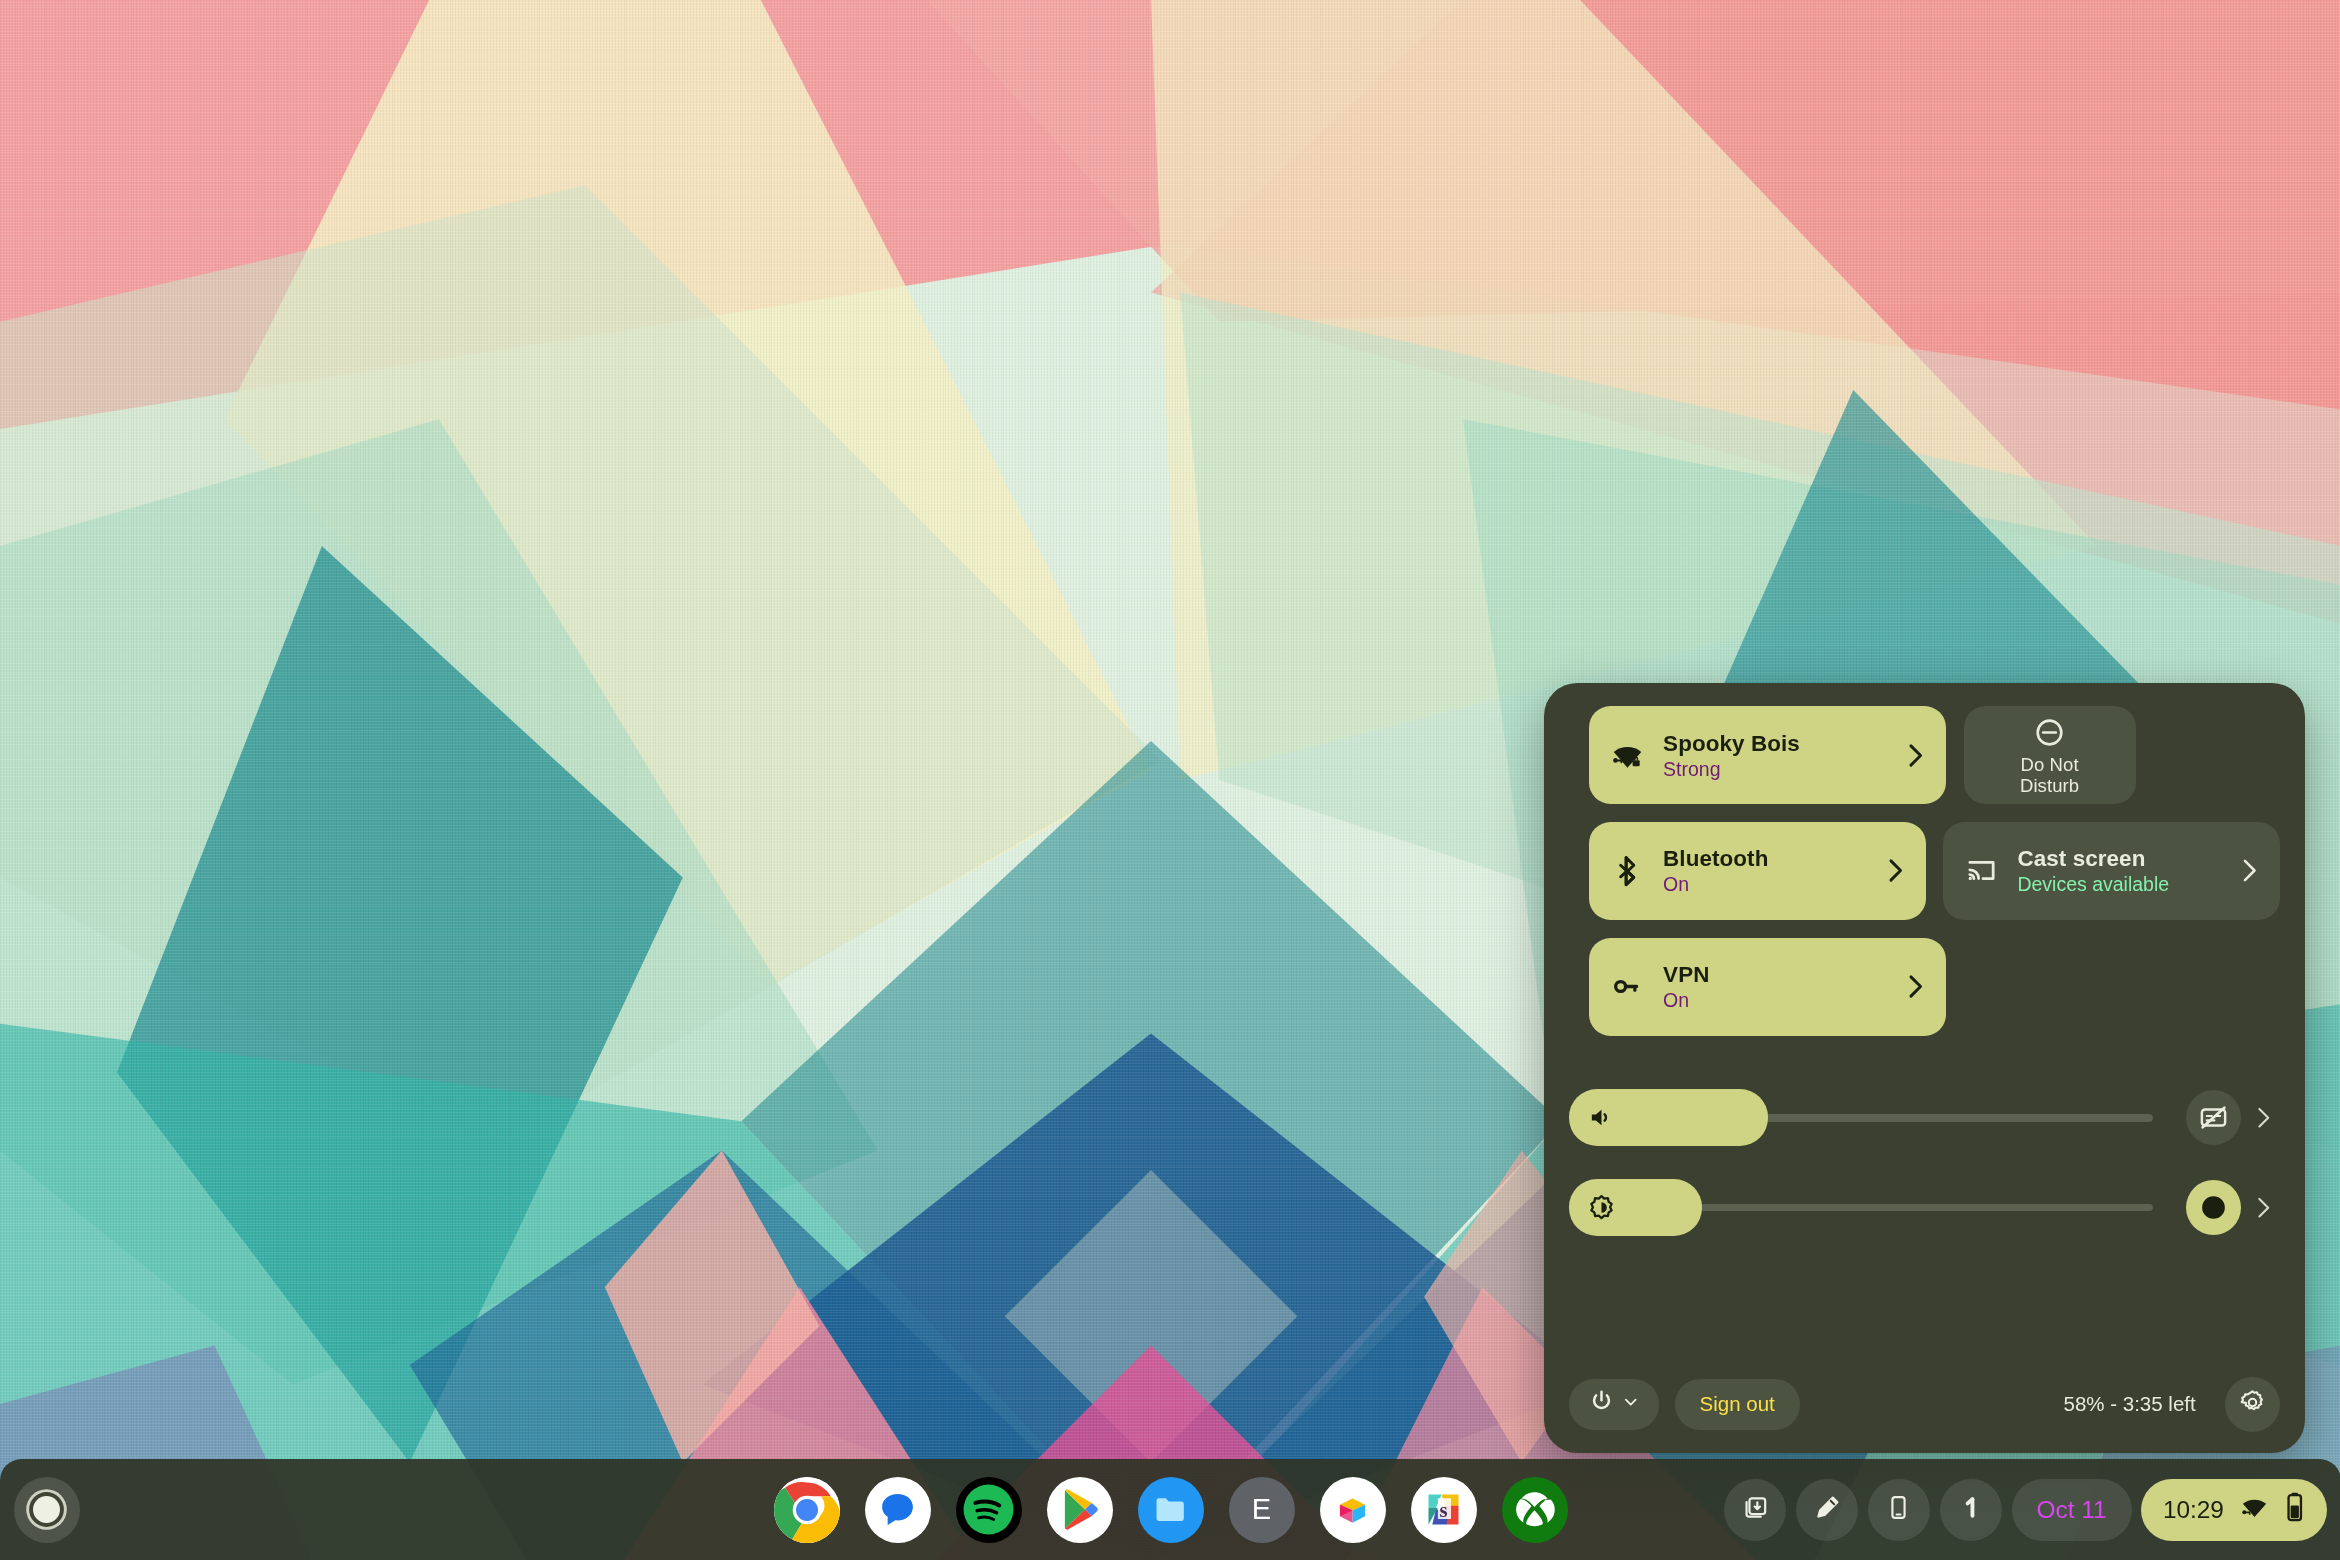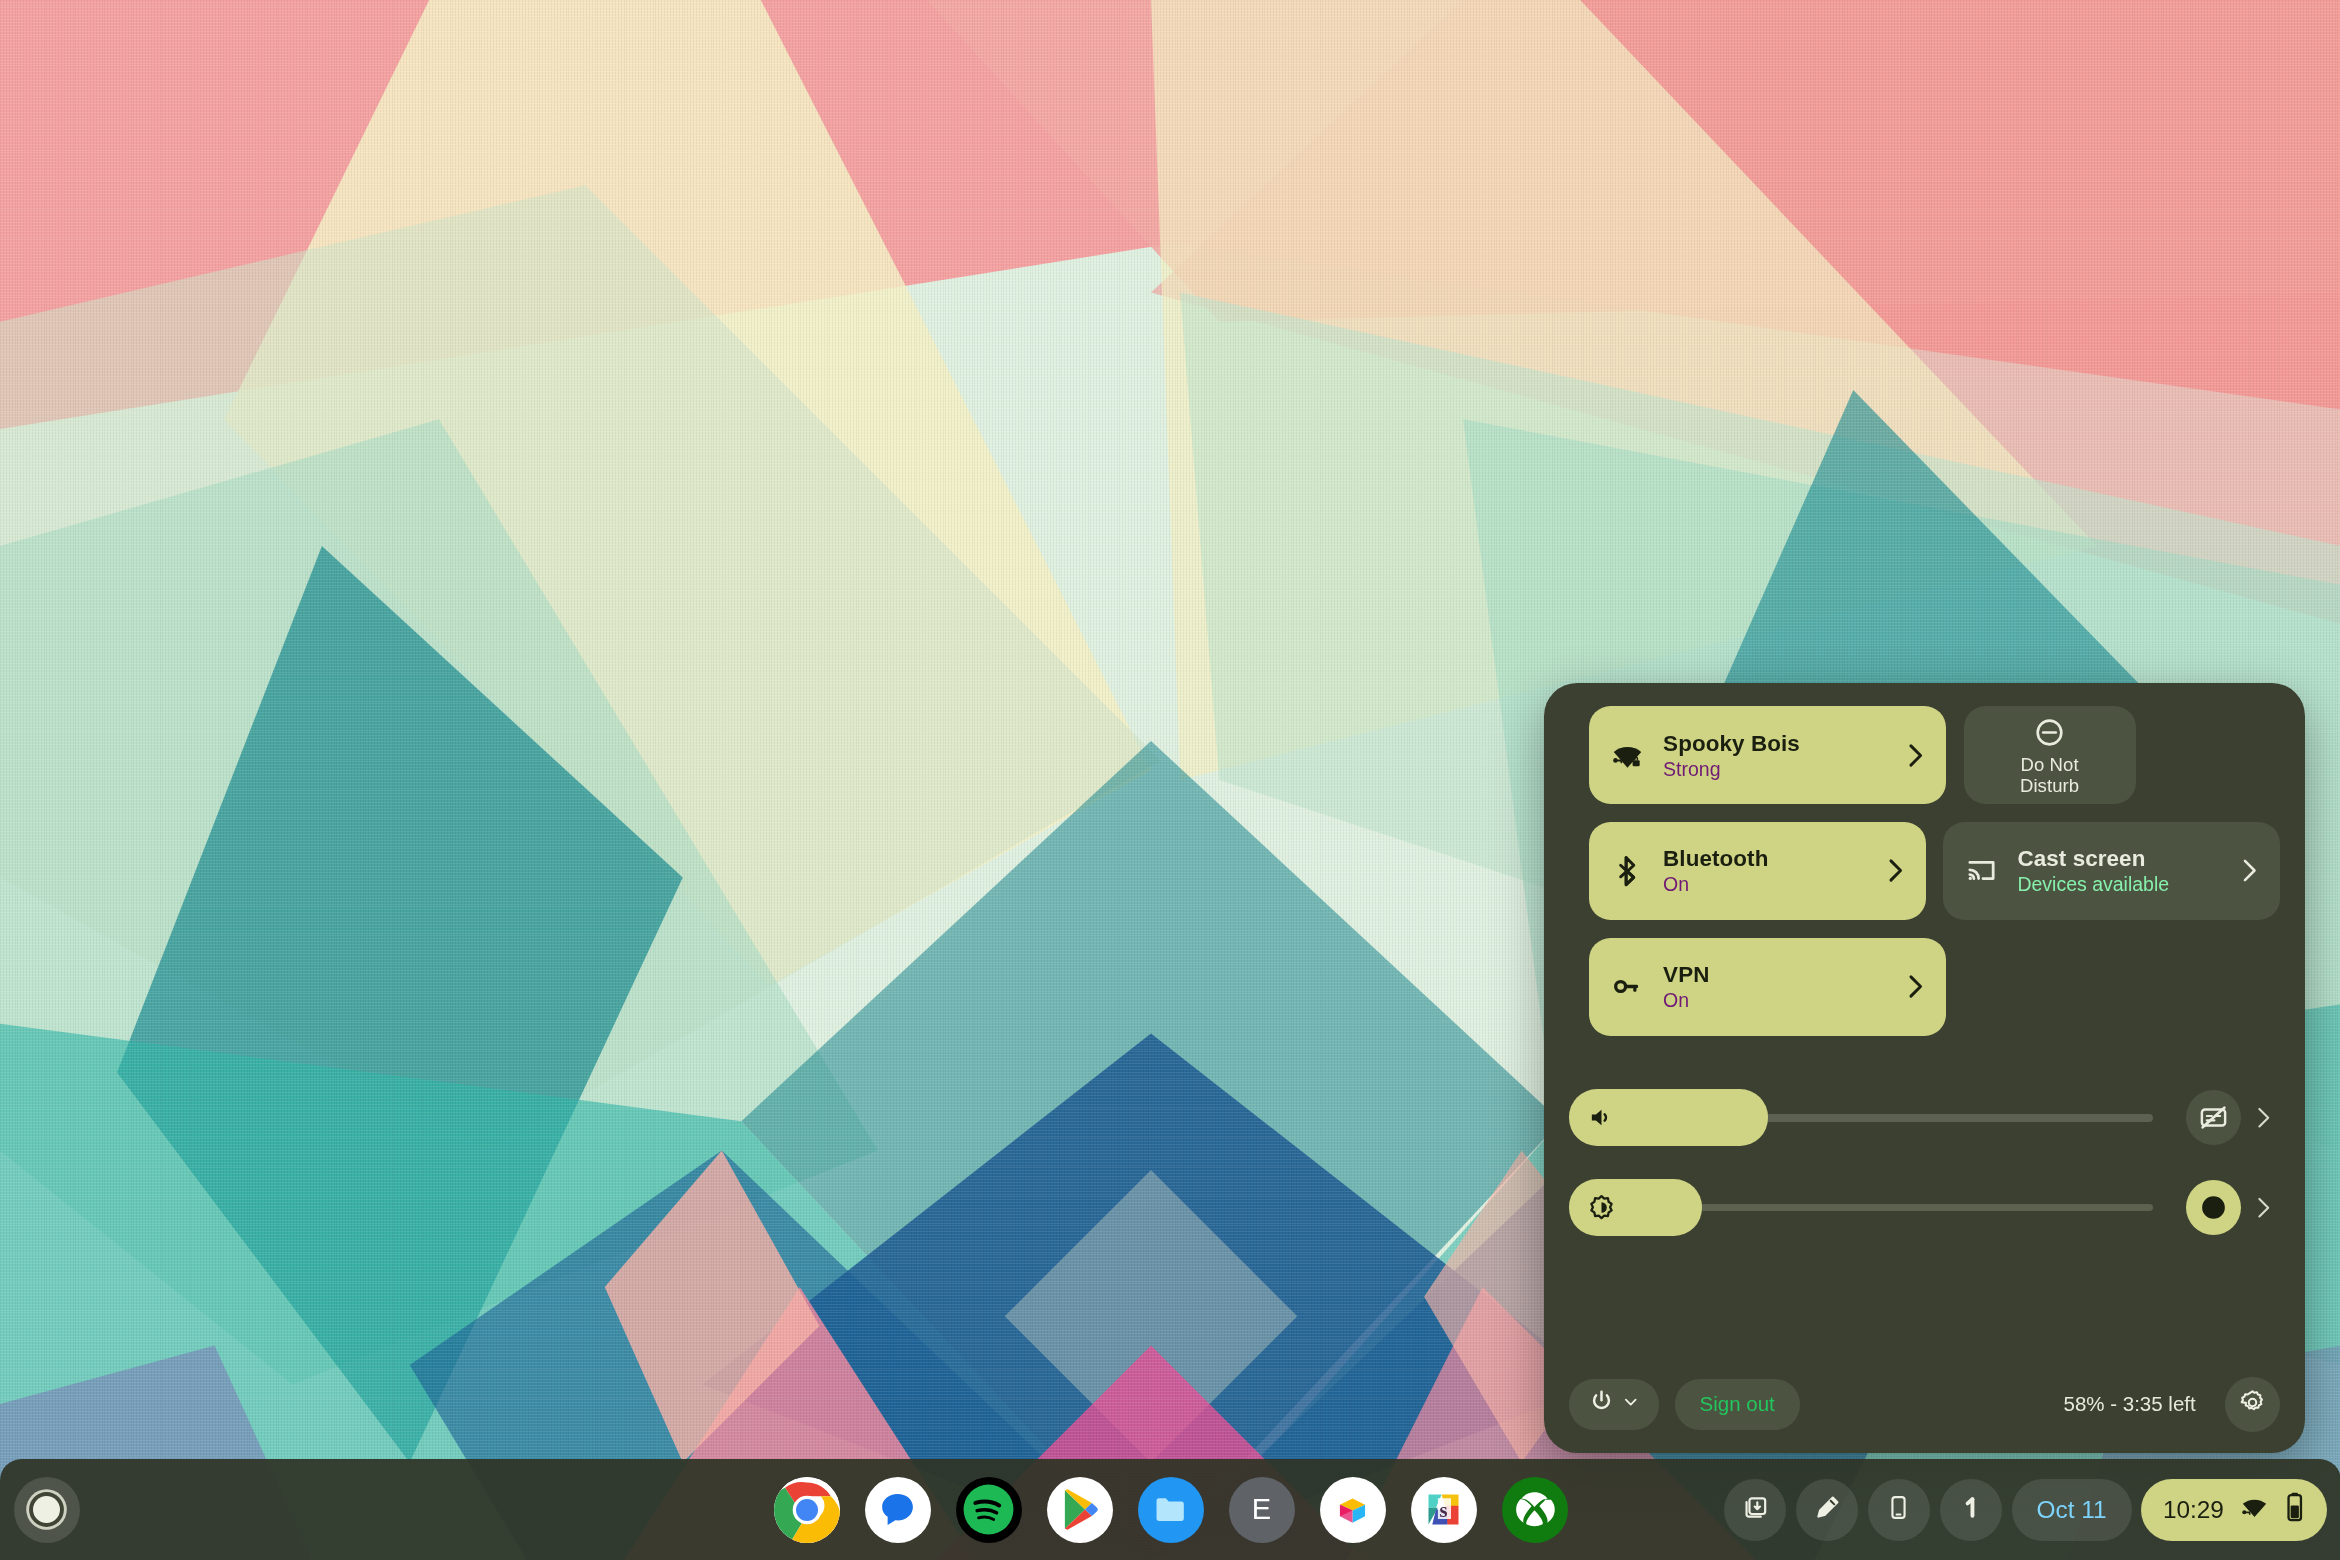--- a/index.html
+++ b/index.html
@@ -74,21 +74,21 @@
   .side-chev{ width:33px; display:flex; align-items:center; justify-content:center; }
 
   
   #qs-bottom{
     position:absolute; left:25px; right:25px; bottom:21.5px;
     display:flex; align-items:center; gap:15.6px;
   }
   .pill{
     background:#4d5341; border-radius:25px; height:51px;
     display:flex; align-items:center; justify-content:center;
-    color:#22c55e; font-size:20.5px;
+    color:#fde047; font-size:20.5px;
   }
   #power-pill{ width:90px; gap:5.9px; }
   #signout-pill{ padding:0 25px; font-weight:400; }
   #battery-text{
     margin-left:auto; color:#e7e9dc; font-size:20.5px; padding-right:13.7px; white-space:nowrap;
   }
   #settings-btn{
     width:55px; height:55px; border-radius:50%; background:#4d5341;
     display:flex; align-items:center; justify-content:center;
   }
@@ -122,21 +122,21 @@
     position:absolute; right:13.7px; top:50%; transform:translateY(-50%);
     display:flex; align-items:center; gap:9.8px;
   }
   .tray-btn{
     width:62px; height:62px; border-radius:50%;
     background:rgba(255,255,255,.1);
     display:flex; align-items:center; justify-content:center;
   }
   #date-pill{
     height:62px; padding:0 25px; border-radius:31px;
-    background:rgba(255,255,255,.1); color:#7dd3fc;
+    background:rgba(255,255,255,.1); color:#d946ef;
     display:flex; align-items:center; font-size:24.4px;
   }
   #status-pill{
     height:62px; padding:0 21.5px; border-radius:31px;
     background:#cfd484; color:#1b1f10;
     display:flex; align-items:center; gap:13.7px; font-size:24.4px; font-weight:500;
   }
 </style>
 </head>
 <body>

